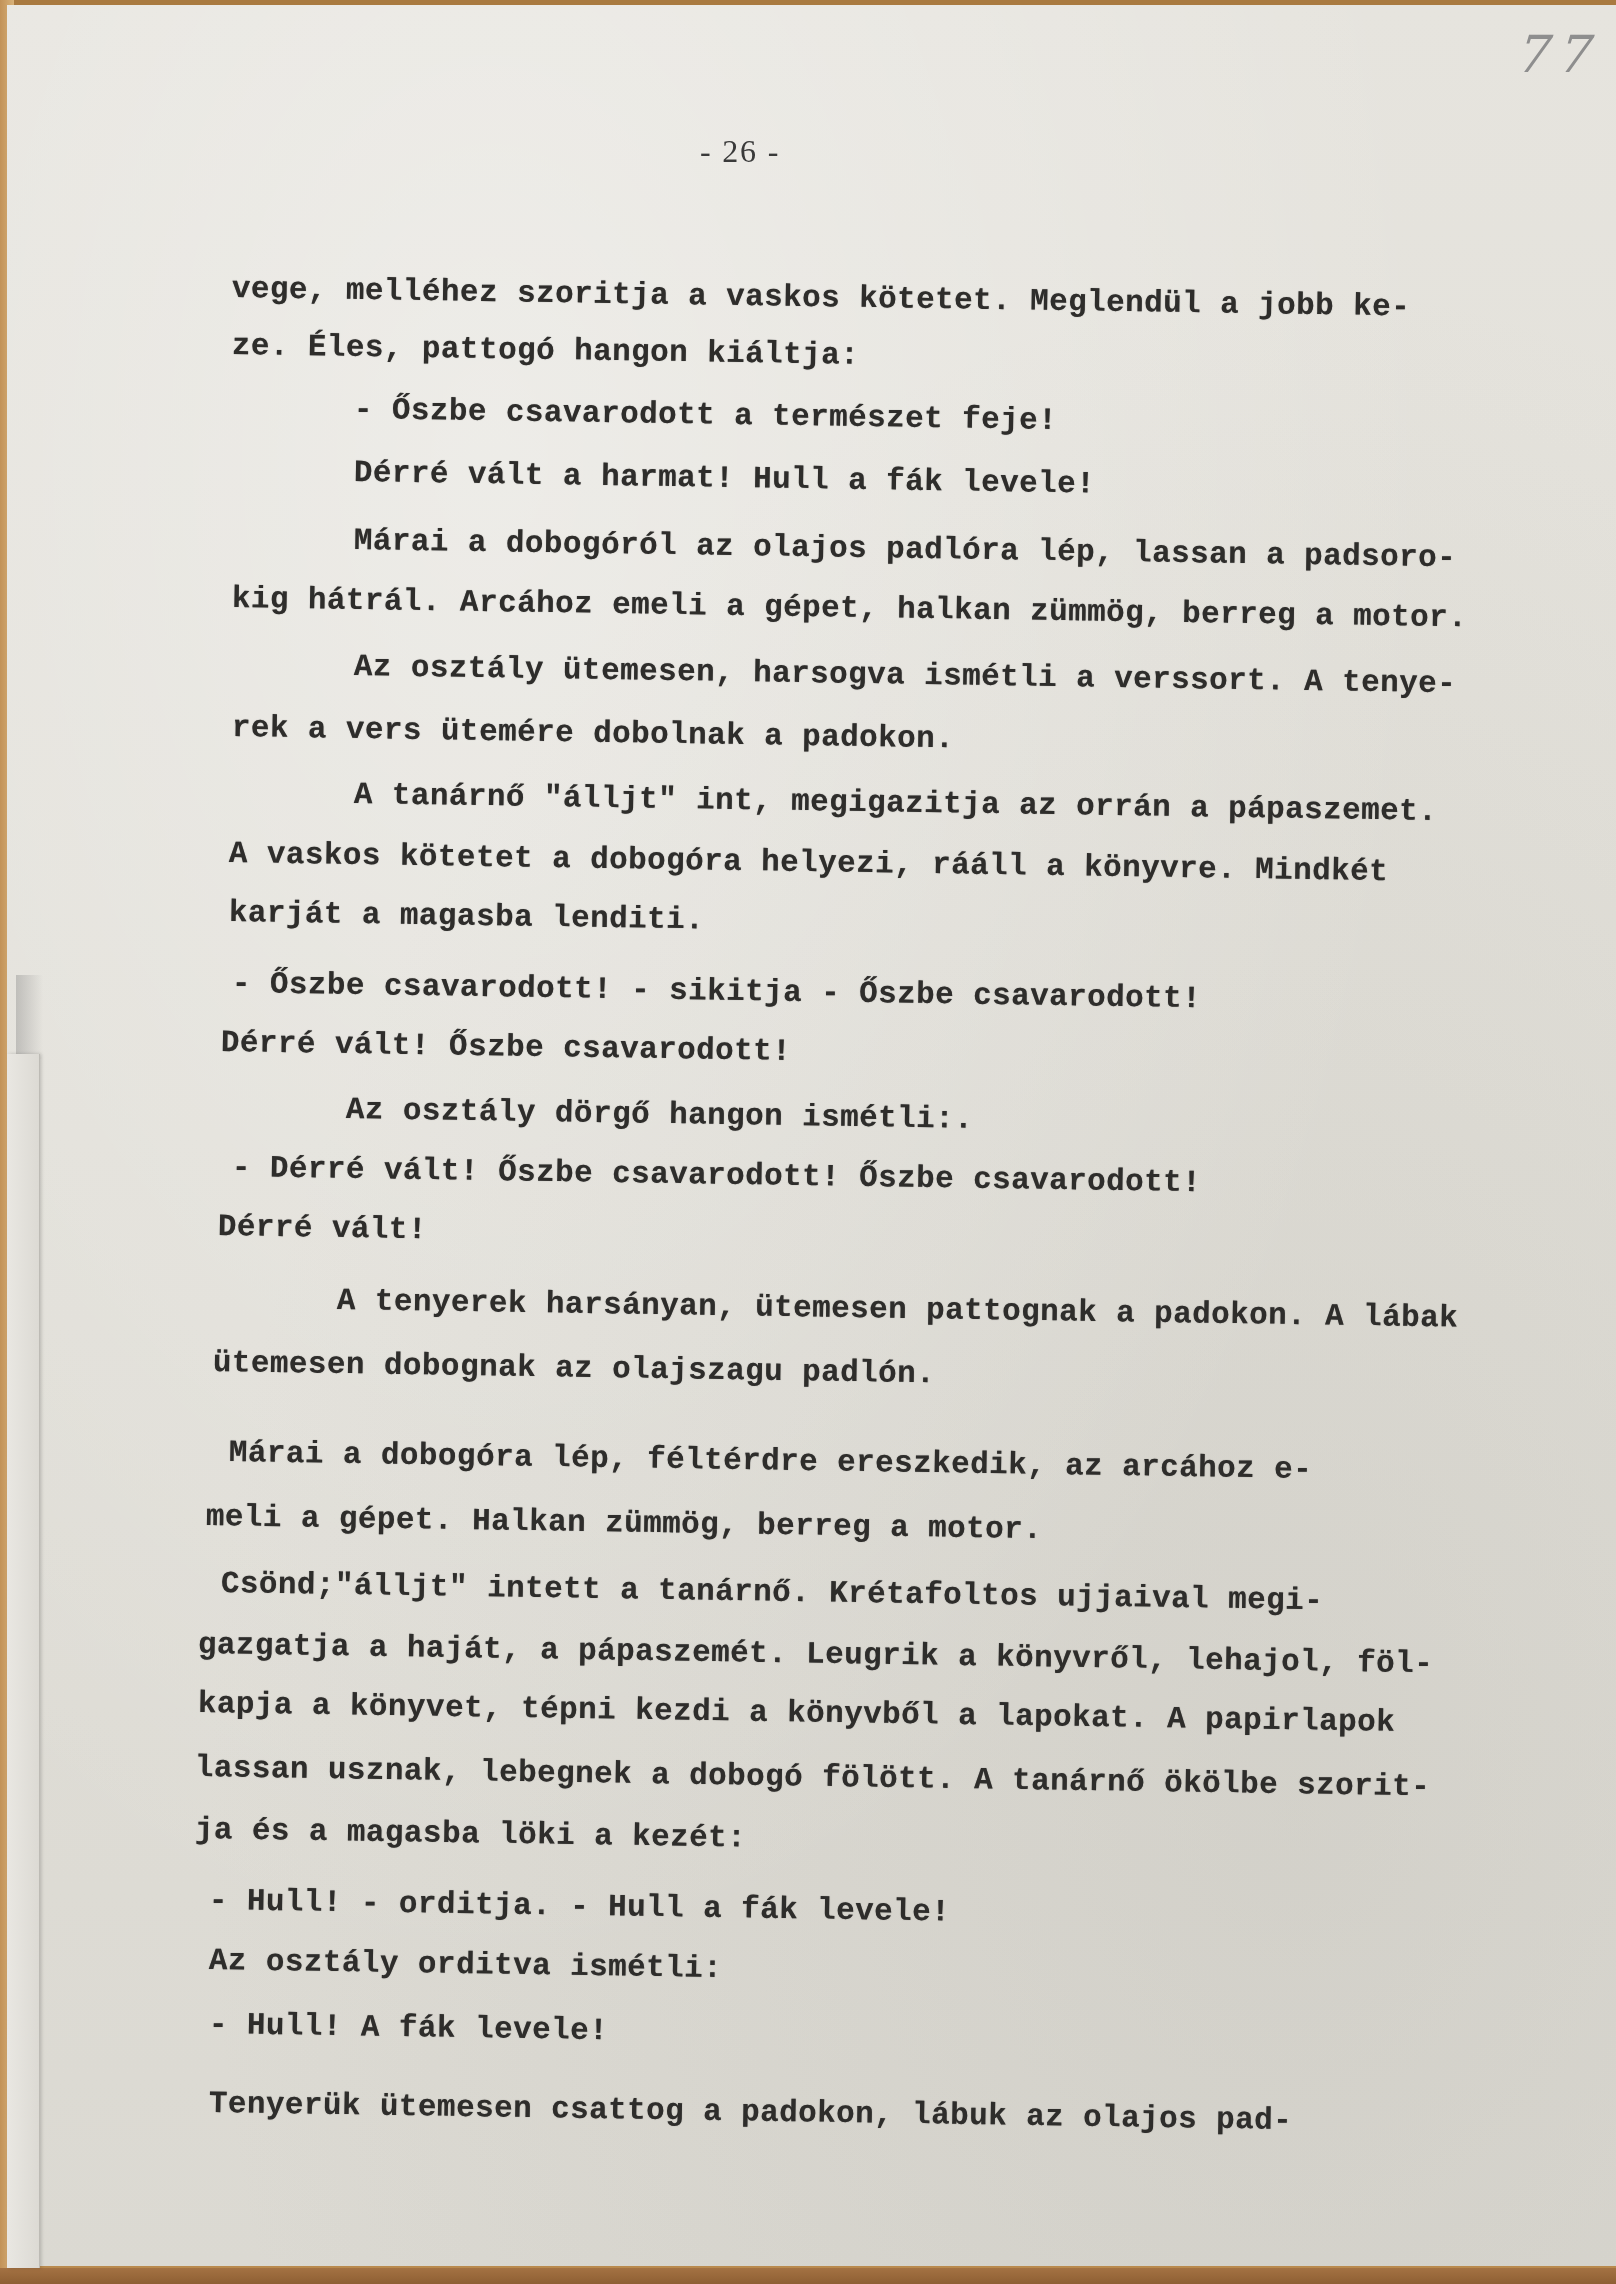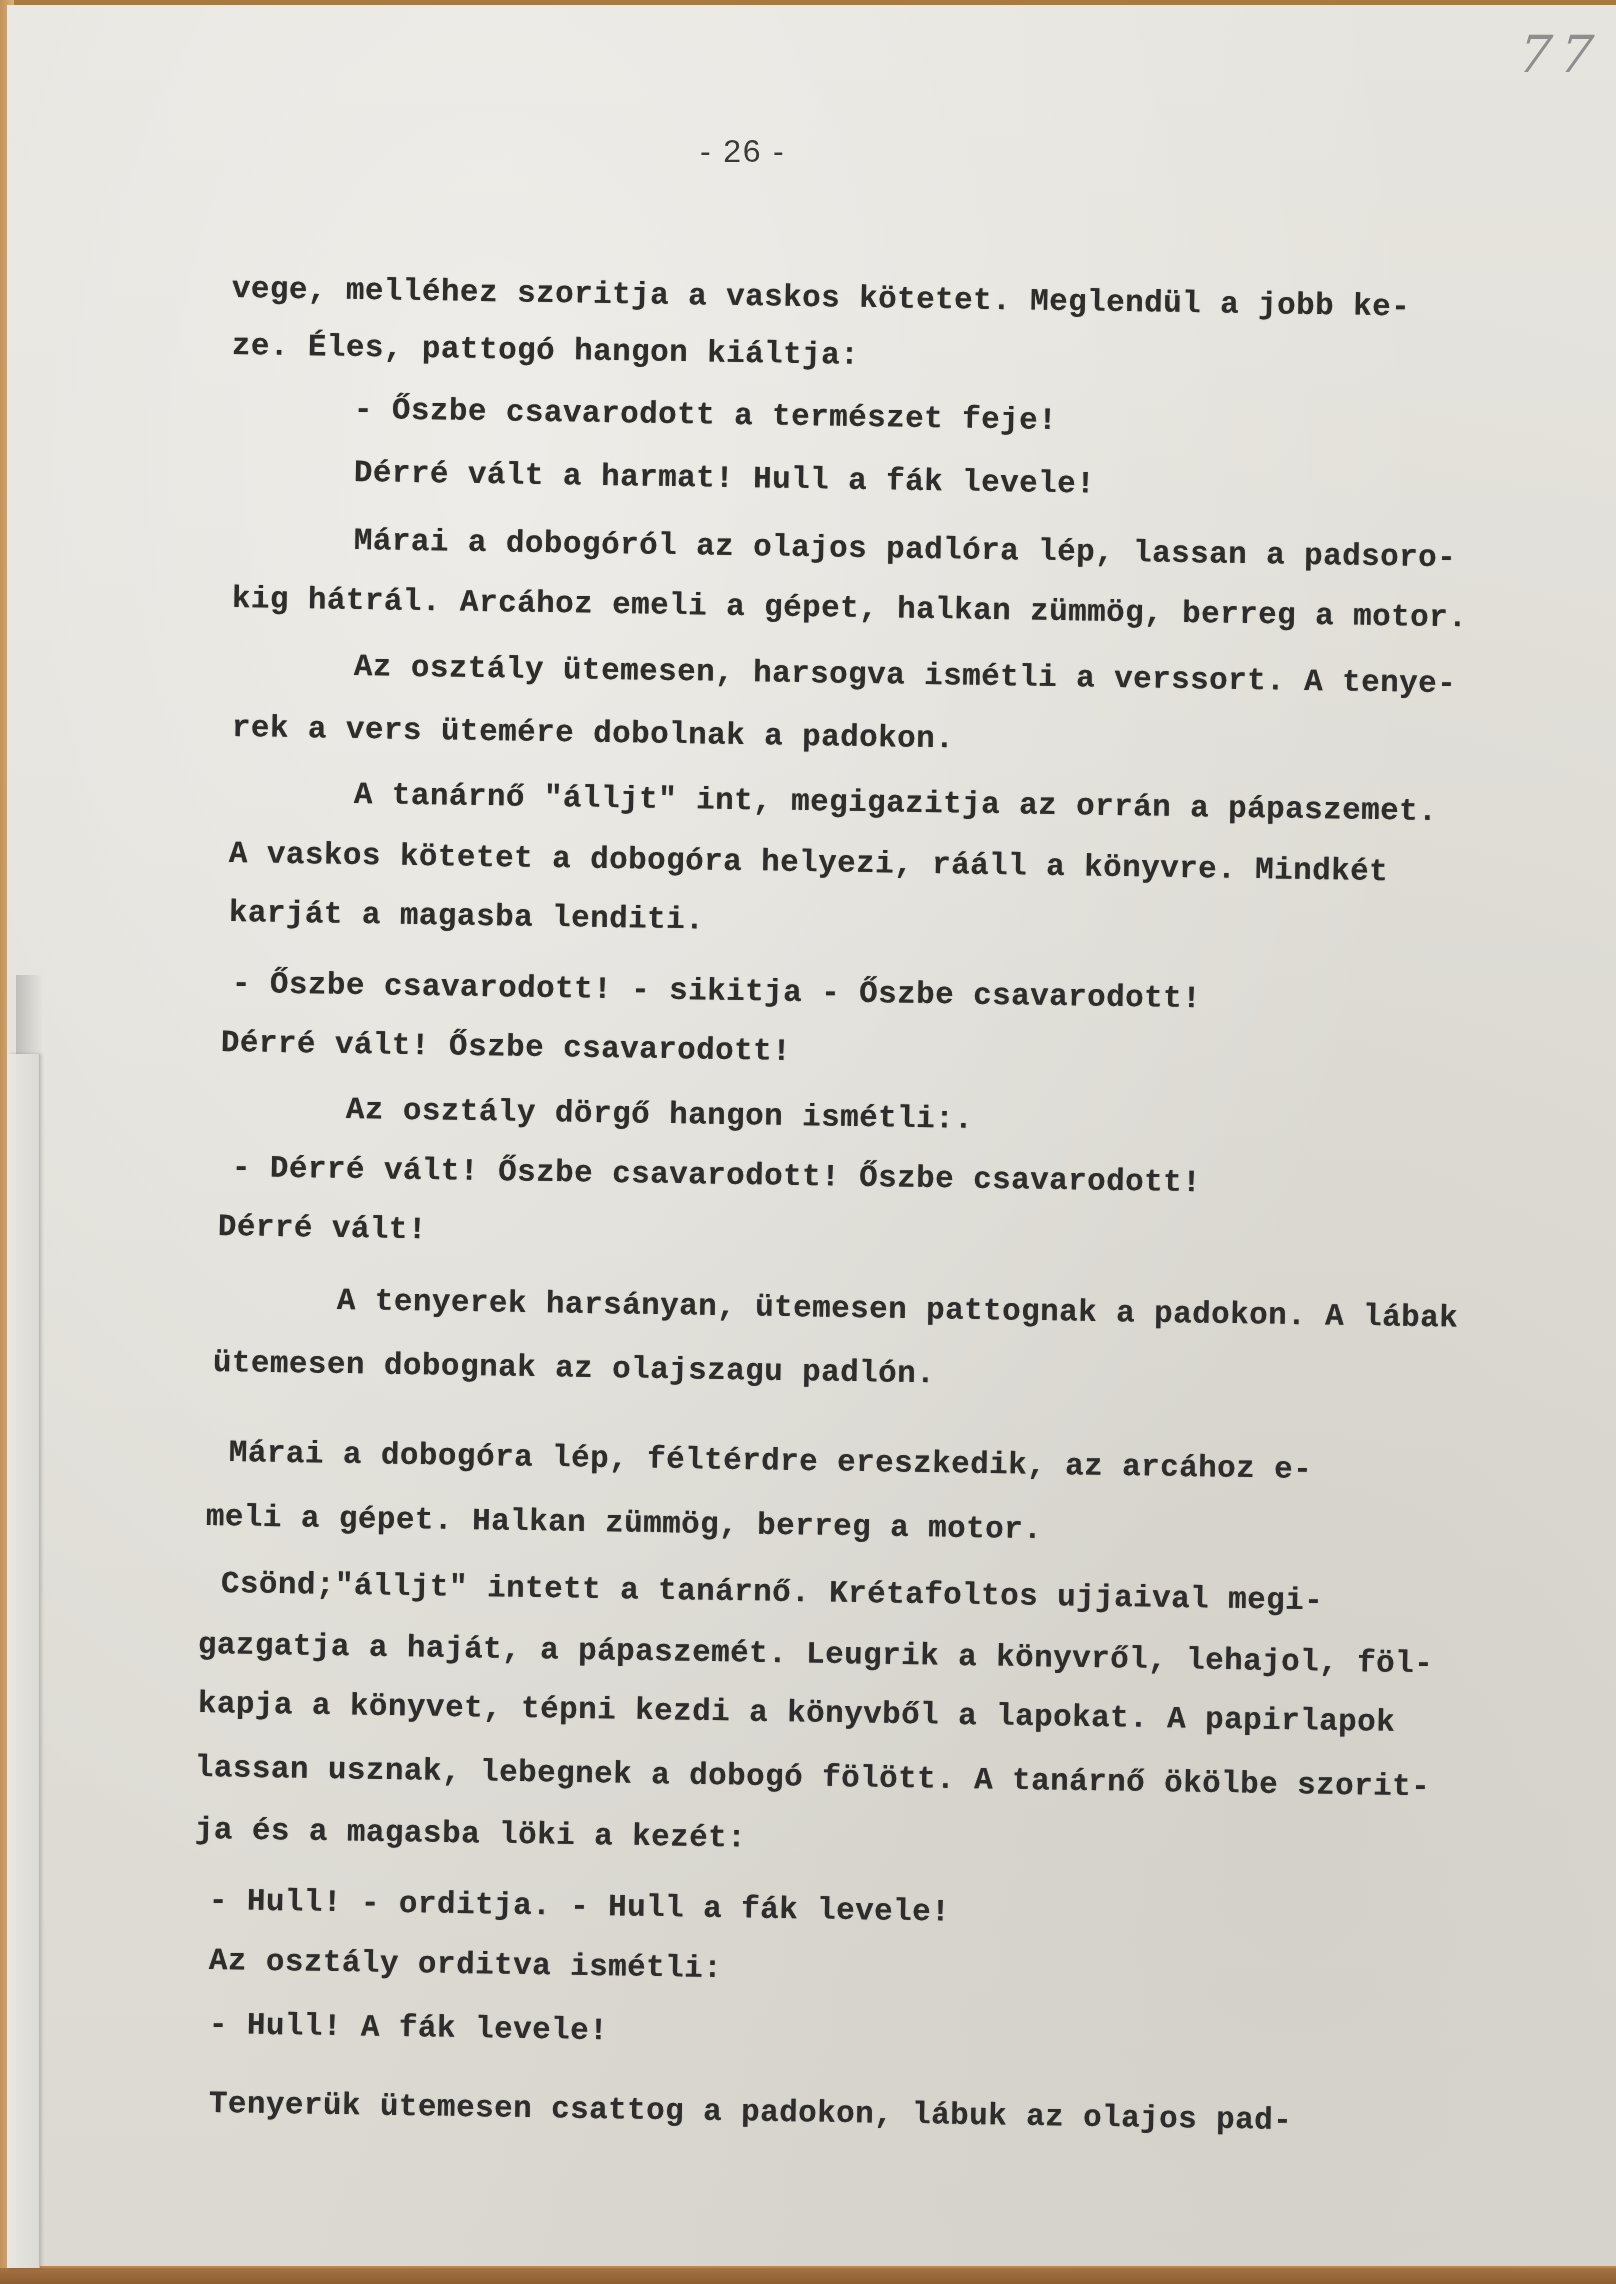--- a/index.html
+++ b/index.html
@@ -69,21 +69,21 @@
       font-style: italic;
       font-size: 51px;
       color: #8e8e8e;
       letter-spacing: 8.9px;
       transform: skewX(-6deg);
     }
     .page-number {
       position: absolute;
       left: 700px;
       top: 133px;
-      font-family: Liberation Sans, sans-serif;
+      font-family: Liberation Serif, serif;
       font-size: 32px;
       color: #3a3a3a;
       letter-spacing: 1.8px;
     }
     .line {
       position: absolute;
       white-space: pre;
       font-size: 31px;
       font-weight: bold;
       color: #2e2d2b;

